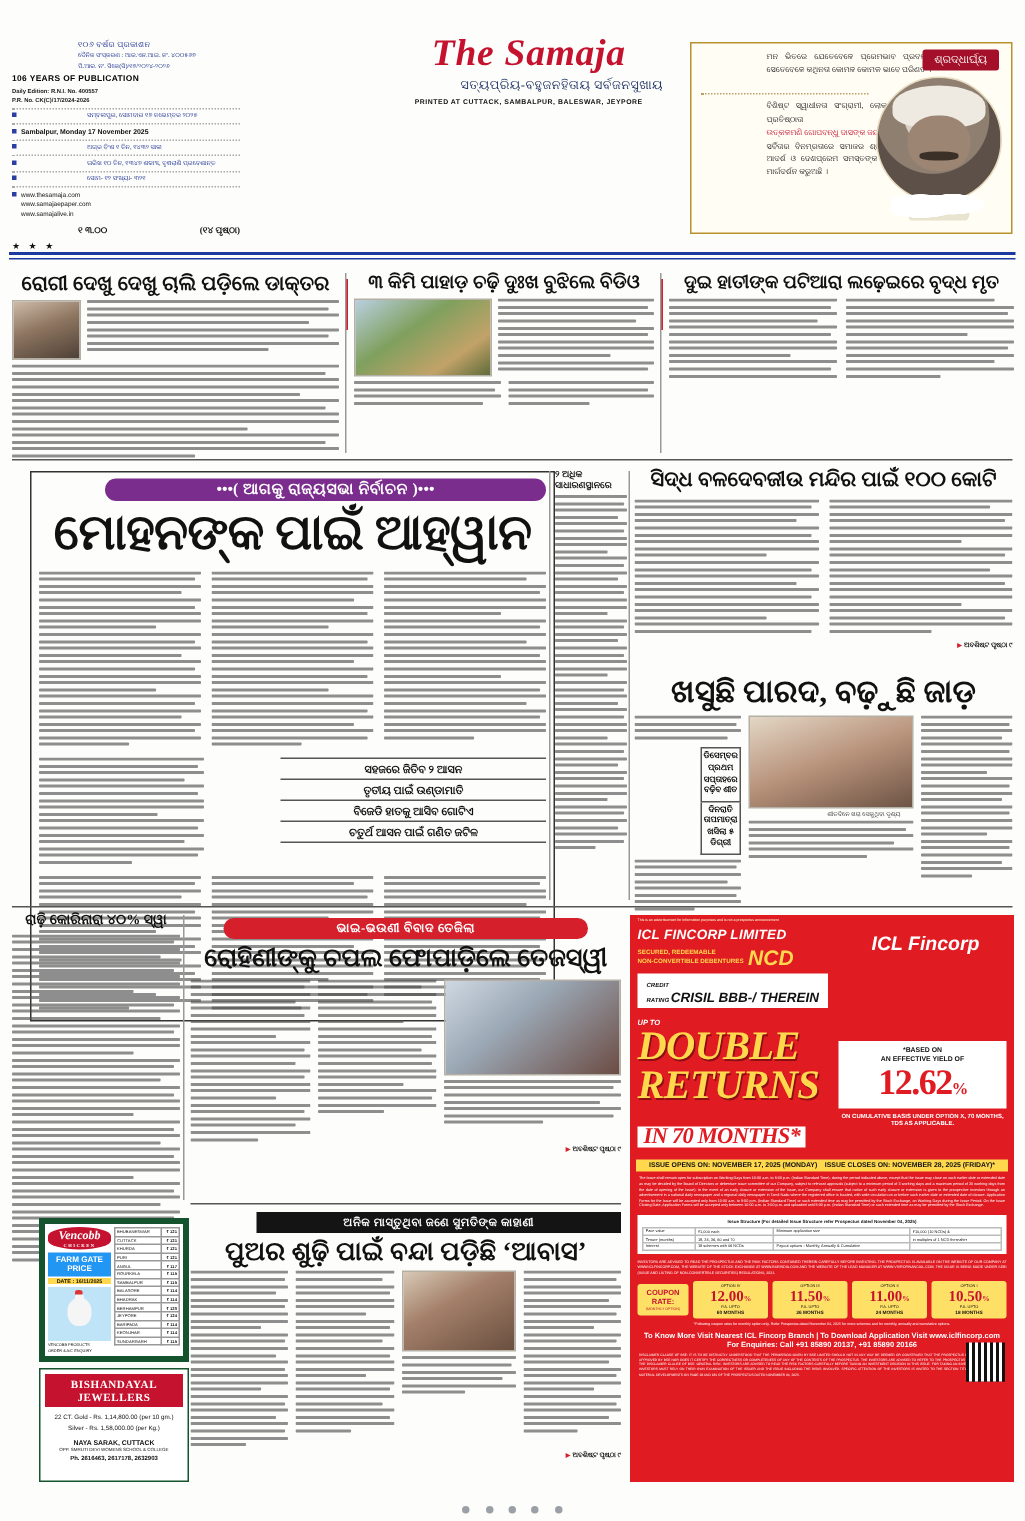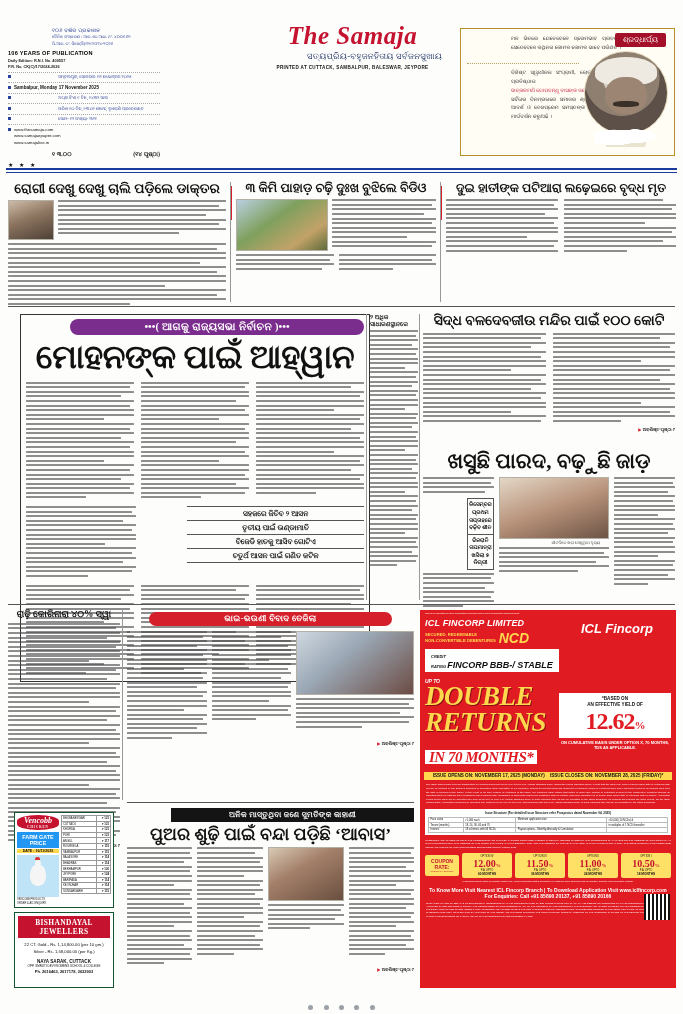--- a/index.html
+++ b/index.html
@@ -123,21 +123,21 @@
   .cpn .m { font-size:3.2px; color:#111; font-weight:bold; }
   .cpn .o { font-size:2.6px; color:#111; }
   .cpn-lbl { background:#ffe066; color:#c4122f; font-weight:bold; font-size:5px; text-align:center;
              border-radius:2px; padding:3px 2px; width:34px; }
   .know { font-weight:bold; font-size:5px; text-align:center; color:#fff; }
   .qr { width:26px; height:26px; background:
         repeating-linear-gradient(90deg,#111 0 2px,#fff 2px 4px),
         repeating-linear-gradient(0deg,#111 0 2px,transparent 2px 4px); }
 
   
-  .ad-box { position:absolute; border:1px solid #14532d; background:#fff; overflow:hidden; }
+  .ad-box { position:absolute; border:4px solid #14532d; background:#fff; overflow:hidden;margin-left:12px; }
   .venco-logo { background:#c4122f; color:#fff; font-family:"Liberation Serif", serif; font-style:italic;
                 font-weight:bold; font-size:8px; text-align:center; border-radius:50%/40%; padding:1px 0; }
   .venco-blue { background:#2196f3; color:#fff; font-weight:bold; font-size:5.4px; text-align:center; padding:2px 0; }
   .venco-date { background:#ffd84d; color:#111; font-weight:bold; font-size:3.6px; text-align:center; }
   .bd-head { background:#c4122f; color:#fff; font-family:"Liberation Serif", serif; font-weight:bold;
              font-size:7.4px; text-align:center; letter-spacing:.4px; padding:2px 0; }
   .bd-t { font-size:4.2px; text-align:center; color:#111; line-height:1.6; }
   .bd-b { font-weight:bold; font-size:4.6px; text-align:center; color:#111; }
 
   .dots-row { position:absolute; left:0; width:683px; text-align:center; }
@@ -740,20 +740,21 @@
         <span class="tx s2"></span>
         <span class="tx s5"></span>
     </div>
     <div class="more od">ଅବଶିଷ୍ଟ ପୃଷ୍ଠା ୯</div>
   </div>
 
   <div class="vr" style="left:122px; top:610px; height:190px;"></div>
 
   <div class="cell" style="left:127px; top:612px; width:287px;">
     <div class="kicker red od" style="font-size:8.4px; width:85%; margin:0 auto;">ଭାଇ-ଭଉଣୀ ବିବାଦ ତେଜିଲା</div>
+    <div class="hl" style="font-size:17px; margin-top:4px;">ରୋହିଣୀଙ୍କୁ ଚପଲ ଫୋପାଡ଼ିଲେ ତେଜସ୍ୱୀ</div>
     <div style="display:flex; gap:5px; margin-top:5px;">
       <div class="col-body" style="flex:1">
         <span class="tx s1"></span>
           <span class="tx s2"></span>
           <span class="tx s1"></span>
           <span class="tx s3"></span>
         <span class="tx s1"></span>
           <span class="tx s2"></span>
           <span class="tx s1"></span>
           <span class="tx s1"></span>
@@ -1033,21 +1034,21 @@
         <div class="icl-fincorp" style="margin-top:3px">ICL Fincorp</div>
       </div>
     </div>
 
     <div style="padding:3px 5px 0;">
       <div class="icl-crisil">
         <small>
           <span>CREDIT</span><br>
           <span>RATING</span>
         </small>
-        <span>FINCORP BBB-/ STABLE</span>
+        <span>CRISIL BBB-/ THEREIN</span>
       </div>
     </div>
 
     <div style="display:flex; align-items:center; gap:5px; padding:6px 5px 0;">
       <div style="flex:1">
         <div class="upto">UP TO</div>
         <div class="dbl">DOUBLE</div>
         <div class="dbl">RETURNS</div>
         <div class="dbl dbl2" style="background:#fff;color:#e01b22;text-shadow:none;display:inline-block;padding:0 4px;margin-top:14px">IN 70 MONTHS*</div>
       </div>

